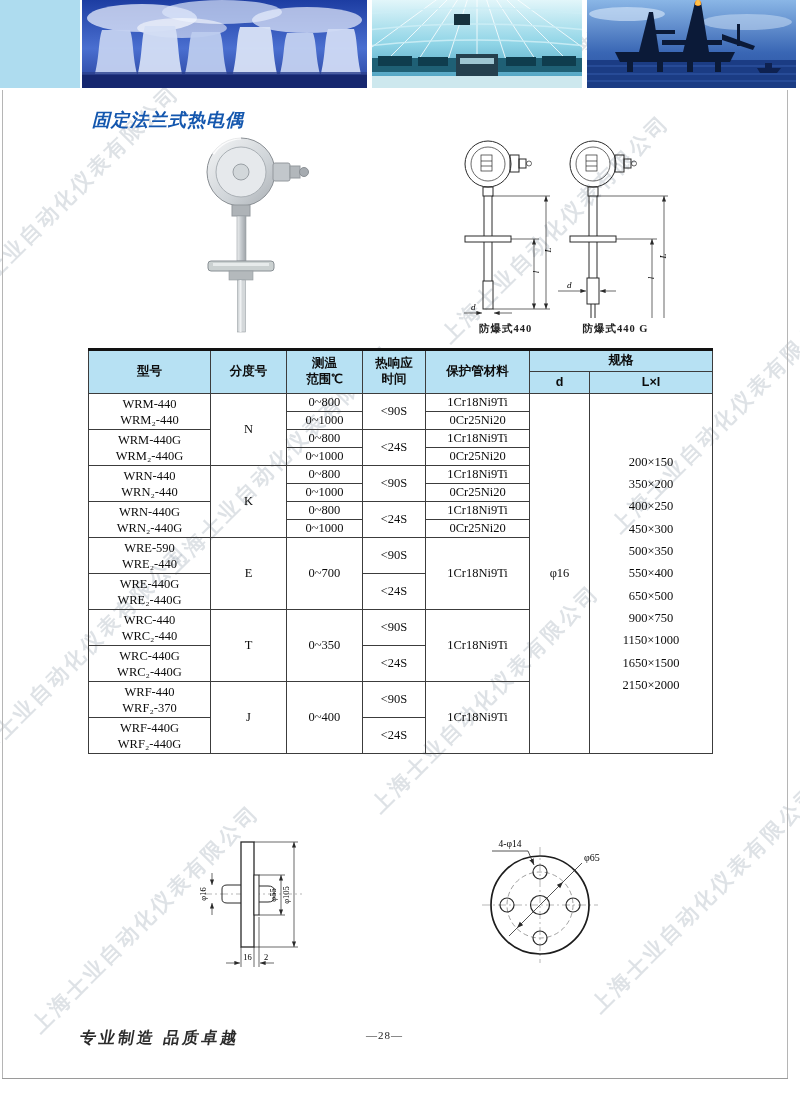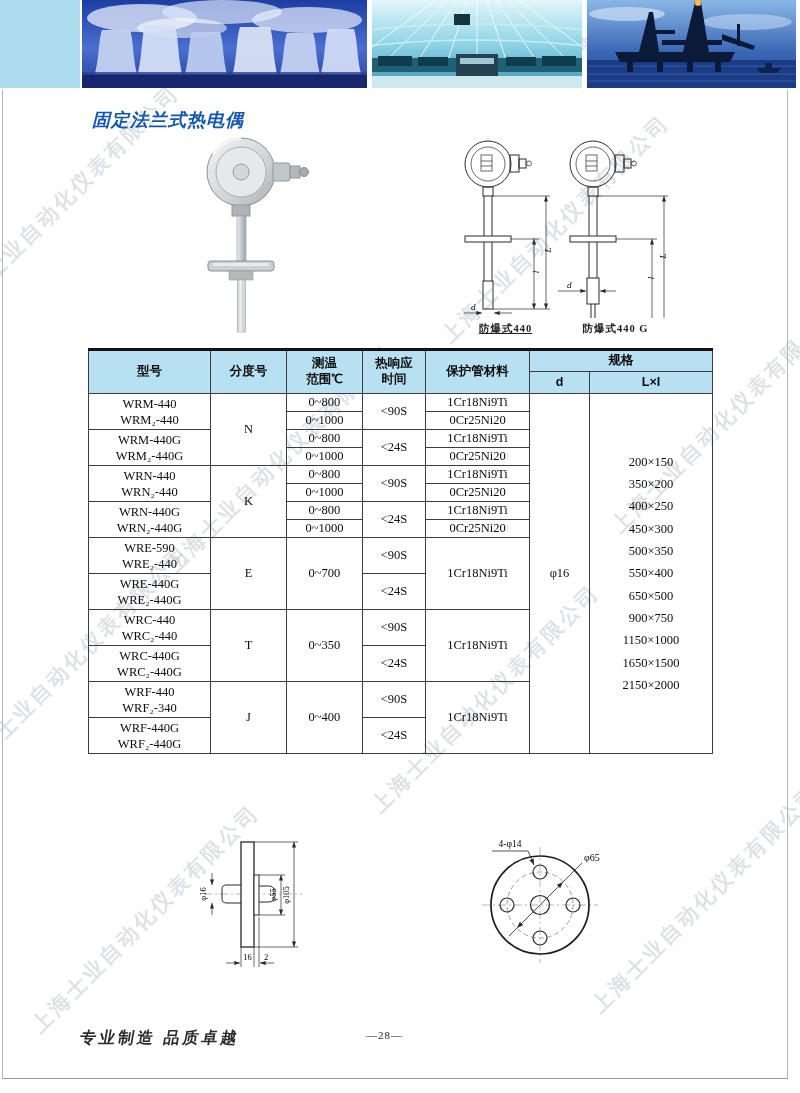--- a/index.html
+++ b/index.html
@@ -232,21 +232,21 @@
       <line x1="43" y1="171" x2="100" y2="171"></line>
       <line x1="96" y1="58" x2="96" y2="171" marker-start="url(#arA)" marker-end="url(#arA)"></line>
       <line x1="84" y1="101" x2="84" y2="171" marker-start="url(#arA)" marker-end="url(#arA)"></line>
       <line x1="14" y1="175" x2="32" y2="175" marker-end="url(#arA)"></line>
       <line x1="62" y1="175" x2="44" y2="175" marker-end="url(#arA)"></line>
     </g>
     <text x="101" y="112" font-size="9" font-style="italic" transform="rotate(-90 101 112)" text-anchor="middle">L</text>
     <text x="89" y="134" font-size="9" font-style="italic" transform="rotate(-90 89 134)" text-anchor="middle">l</text>
     <text x="21" y="172" font-size="9" font-style="italic">d</text>
   </svg>
-  <div class="draw-label" style="left:448px; top:322px; width:115px;text-decoration:underline;">防爆式440</div>
+  <div class="draw-label" style="left:448px; top:322px; width:115px;">防爆式440</div>
 
   <svg class="abs" style="left:550px; top:138px;" width="130" height="180" viewBox="0 0 130 180">
     <defs>
         <marker id="arB" markerWidth="9" markerHeight="7" refX="8" refY="3" orient="auto-start-reverse">
       <path d="M0 0L8 3L0 6Z" fill="#2a2a2a"></path>
         </marker>
       </defs>
     <g fill="none" stroke="#2a2a2a" stroke-width="1">
       <circle cx="43" cy="26" r="23"></circle>
       <circle cx="43" cy="26" r="17" stroke-width="0.7"></circle>
@@ -414,21 +414,21 @@
       <tr class="r36">
         <td class="val model">
           <div>WRC-440G</div>
             <div>WRC₂-440G</div>
           </td>
         <td class="val">&lt;24S</td>
       </tr>
       <tr class="r36">
         <td class="val model">
           <div>WRF-440</div>
-            <div>WRF₂-340</div>
+            <div>WRF₂-370</div>
           </td>
         <td class="val" rowspan="2">J</td>
         <td class="val" rowspan="2">0~400</td>
         <td class="val">&lt;90S</td>
         <td class="val" rowspan="2">1Cr18Ni9Ti</td>
       </tr>
       <tr class="r36">
         <td class="val model">
           <div>WRF-440G</div>
             <div>WRF₂-440G</div>

